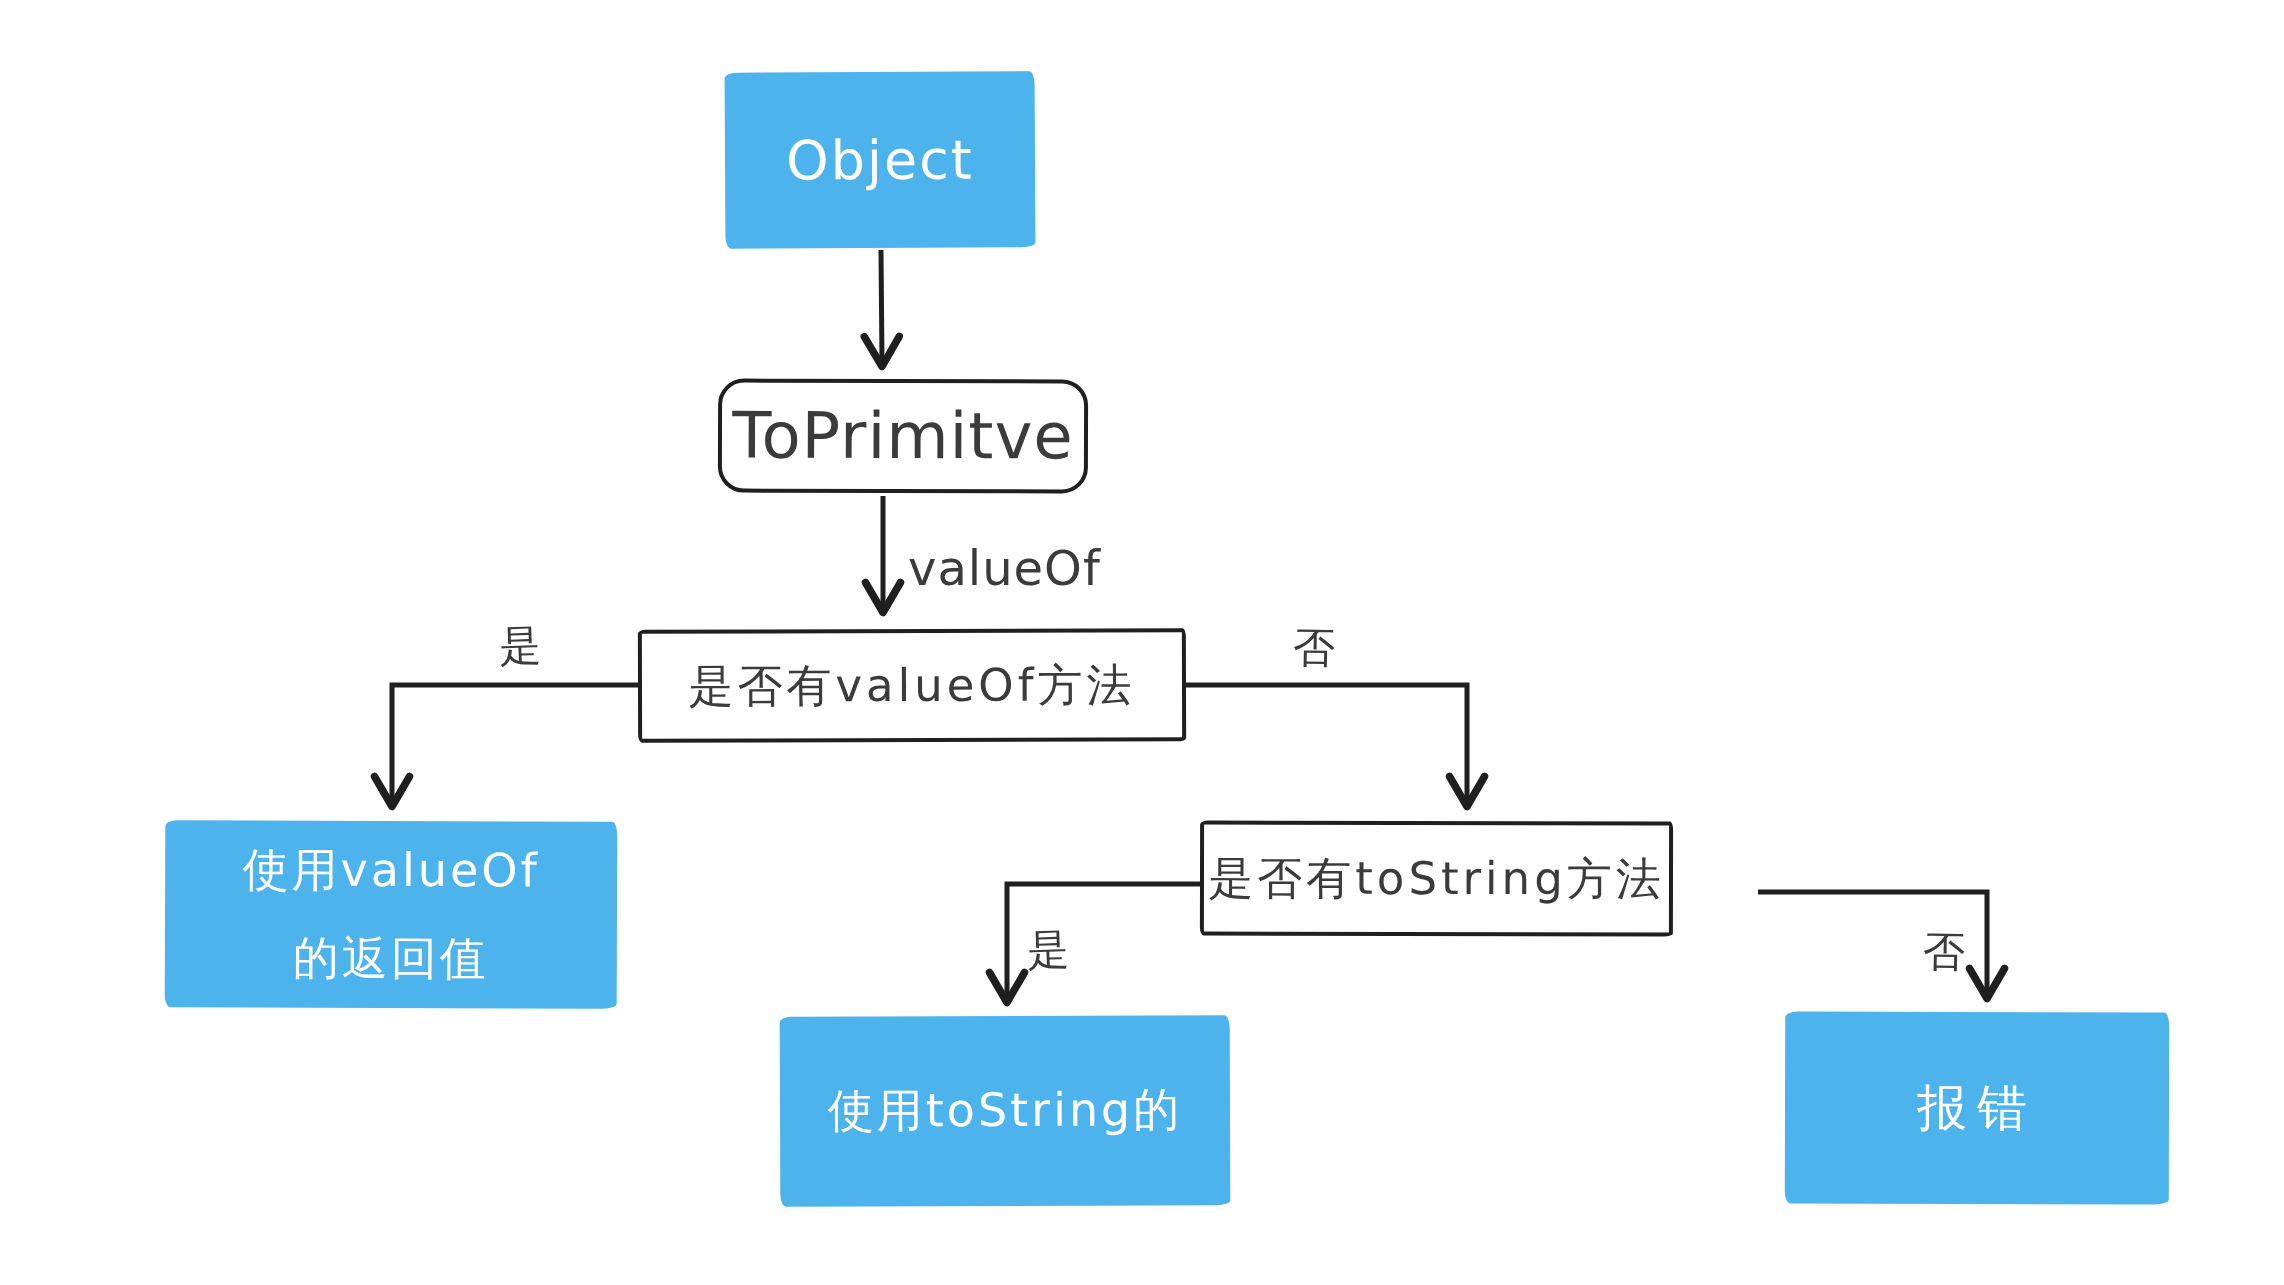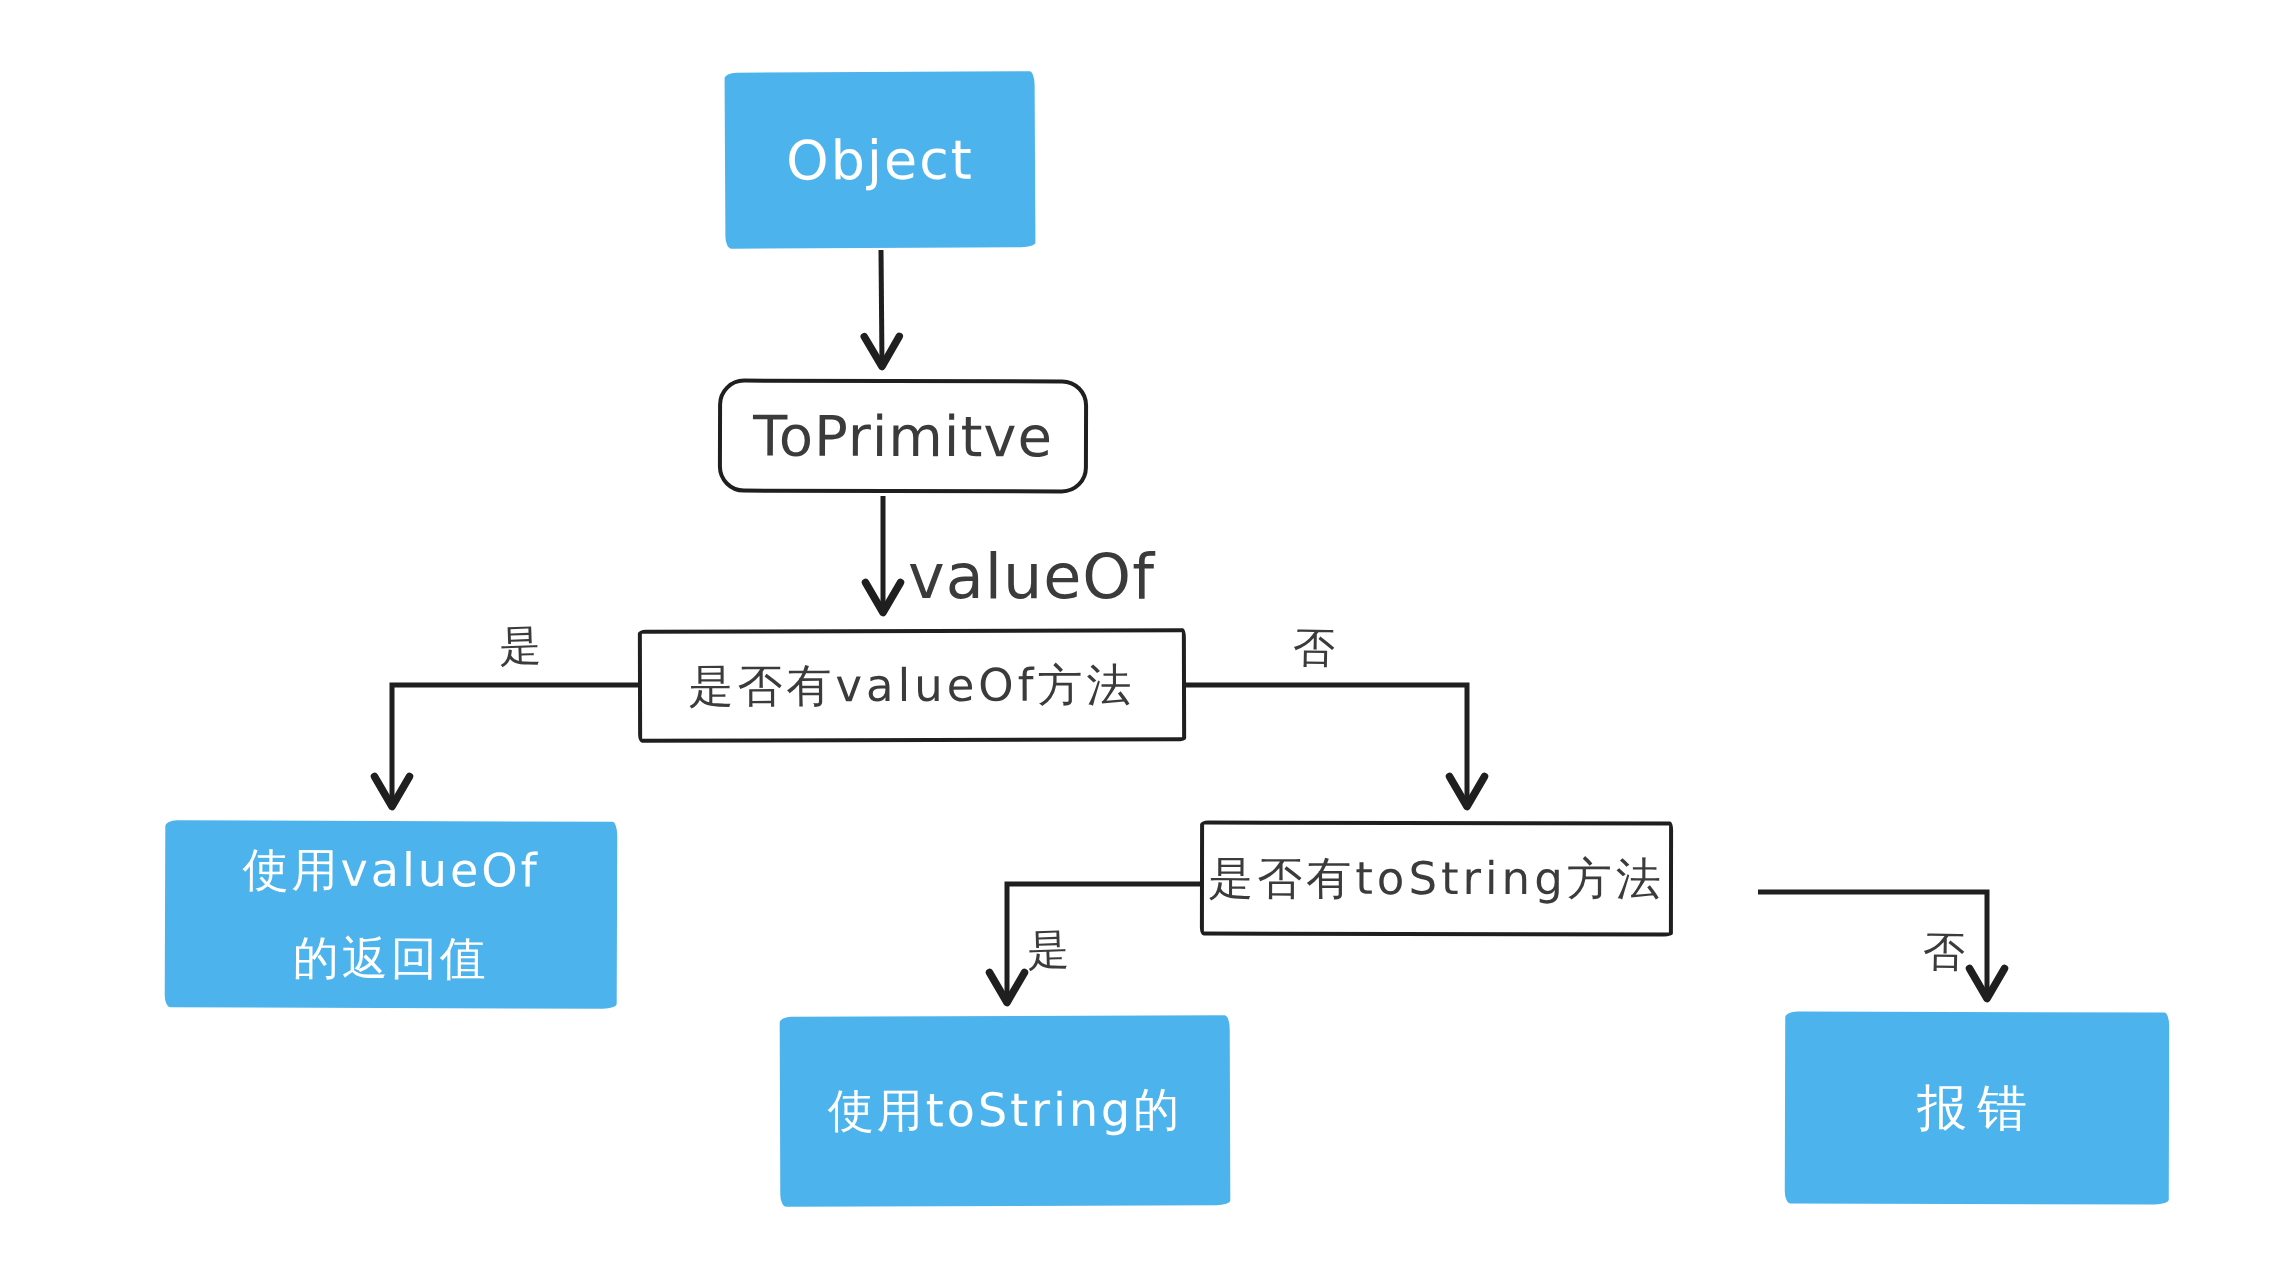--- a/index.html
+++ b/index.html
@@ -39,33 +39,33 @@
     border-radius: 12px 5px 14px 6px / 6px 14px 5px 12px;
   }
   .node.outline {
     background: #ffffff;
     color: var(--outline-text, #3b3b3b);
     border: 4px solid var(--line-color, #1f1f1f);
     border-radius: 8px 3px 9px 4px / 4px 9px 3px 8px;
   }
   
   #node-object      { left: 725px;  top: 50px;  width: 310px; height: 176px; font-size: 54px; letter-spacing: 2px; transform: rotate(-0.3deg); }
-  #node-toprimitive { left: 718px;  top: 357px; width: 370px; height: 114px; font-size: 56px; letter-spacing: 1px; transform: rotate(0.15deg); border-radius: 26px; }
+  #node-toprimitive { left: 718px;  top: 357px; width: 370px; height: 114px; font-size: 64px; letter-spacing: 1px; transform: rotate(0.15deg); border-radius: 26px; }
   #node-hasvalueof  { left: 638px;  top: 607px; width: 548px; height: 113px; font-size: 45px; letter-spacing: 4px; transform: rotate(-0.15deg); }
   #node-usevalueof  { left: 165px;  top: 799px; width: 452px; height: 187px; font-size: 46px; letter-spacing: 3px; line-height: 1.9; transform: rotate(0.2deg); }
   #node-hastostring { left: 1200px; top: 799px; width: 473px; height: 115px; font-size: 45px; letter-spacing: 4px; transform: rotate(0.1deg); }
   #node-usetostring { left: 780px;  top: 994px; width: 450px; height: 190px; font-size: 46px; letter-spacing: 3px; line-height: 1.9; transform: rotate(-0.2deg); }
   #node-error       { left: 1785px; top: 990px; width: 384px; height: 192px; font-size: 50px; letter-spacing: 10px; transform: rotate(0.15deg); }
 
   .edge-label {
     position: absolute;
     color: var(--outline-text, #2e2e2e);
     white-space: nowrap;
   }
-  #lbl-valueof     { left: 908px;  top: 518px; font-size: 62px; letter-spacing: 1px; }
+  #lbl-valueof     { left: 908px;  top: 518px; font-size: 48px; letter-spacing: 1px; }
   #lbl-valueof-yes { left: 494px;  top: 596px; width: 52px; font-size: 42px; text-align: center; transform: rotate(-2deg); }
   #lbl-valueof-no  { left: 1288px; top: 598px; width: 52px; font-size: 42px; text-align: center; transform: rotate(1deg); }
   #lbl-tostring-yes{ left: 1022px; top: 900px; width: 52px; font-size: 42px; text-align: center; transform: rotate(-2deg); }
   #lbl-tostring-no { left: 1918px; top: 902px; width: 52px; font-size: 42px; text-align: center; transform: rotate(1deg); }
 </style>
 </head>
 <body>
 
 <div class="canvas">
 

